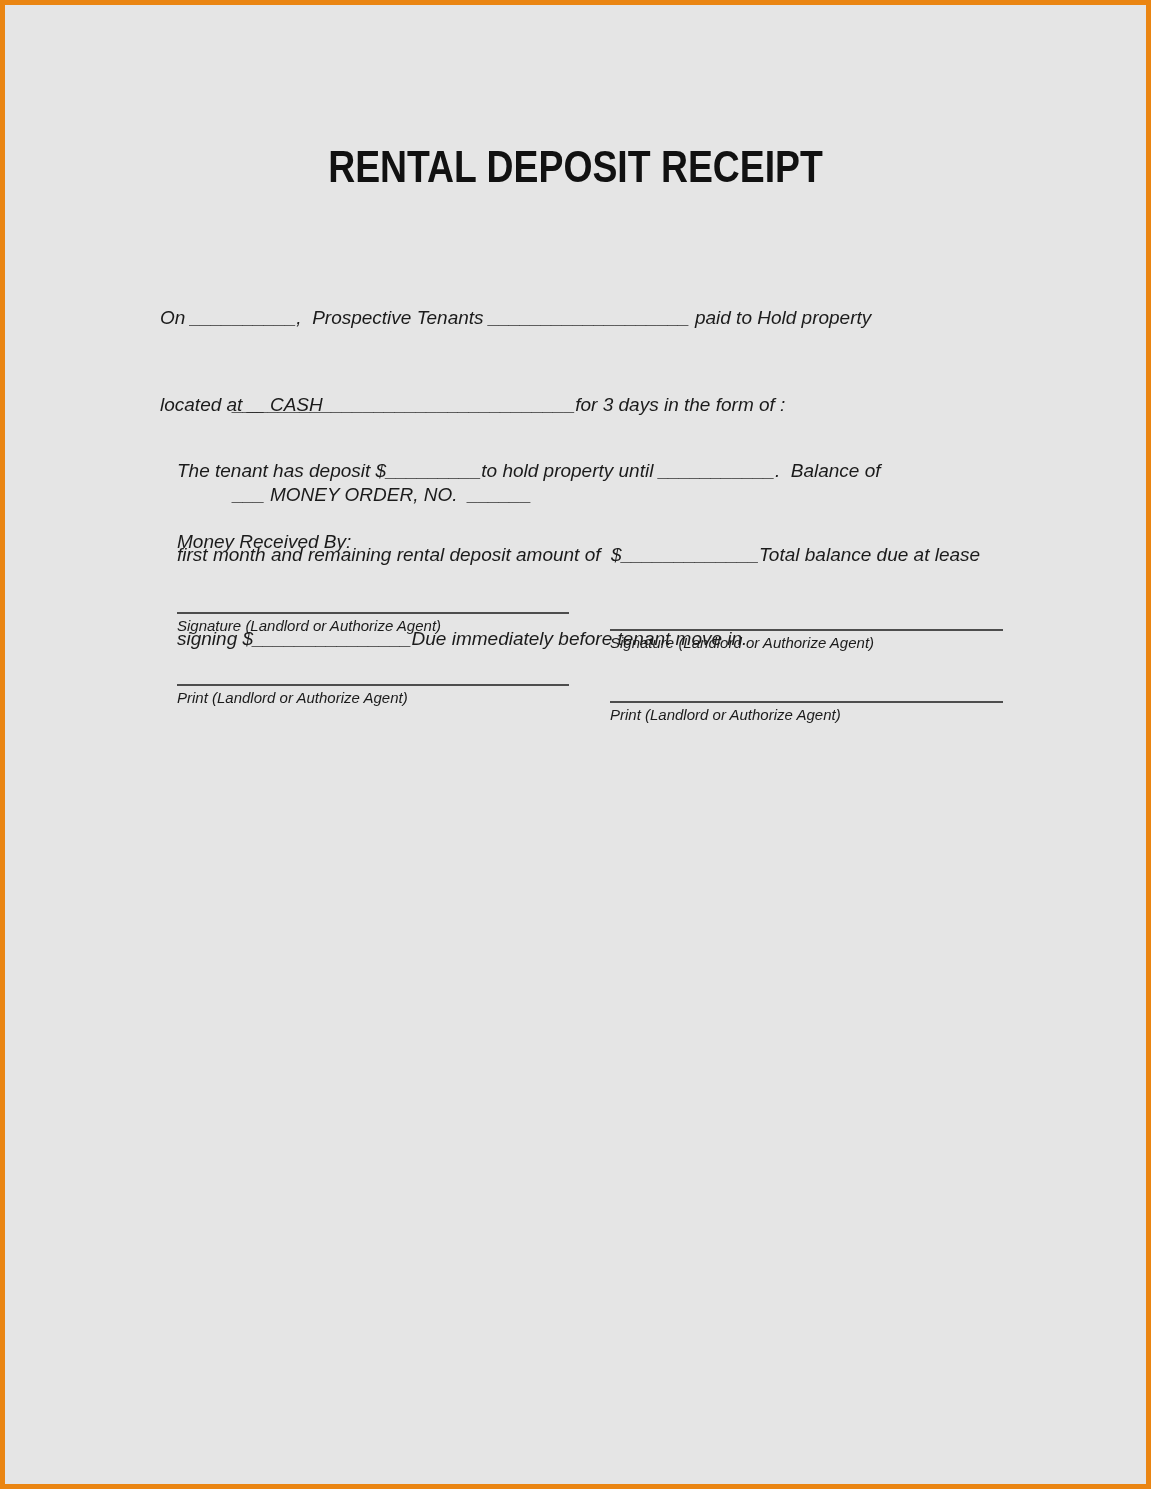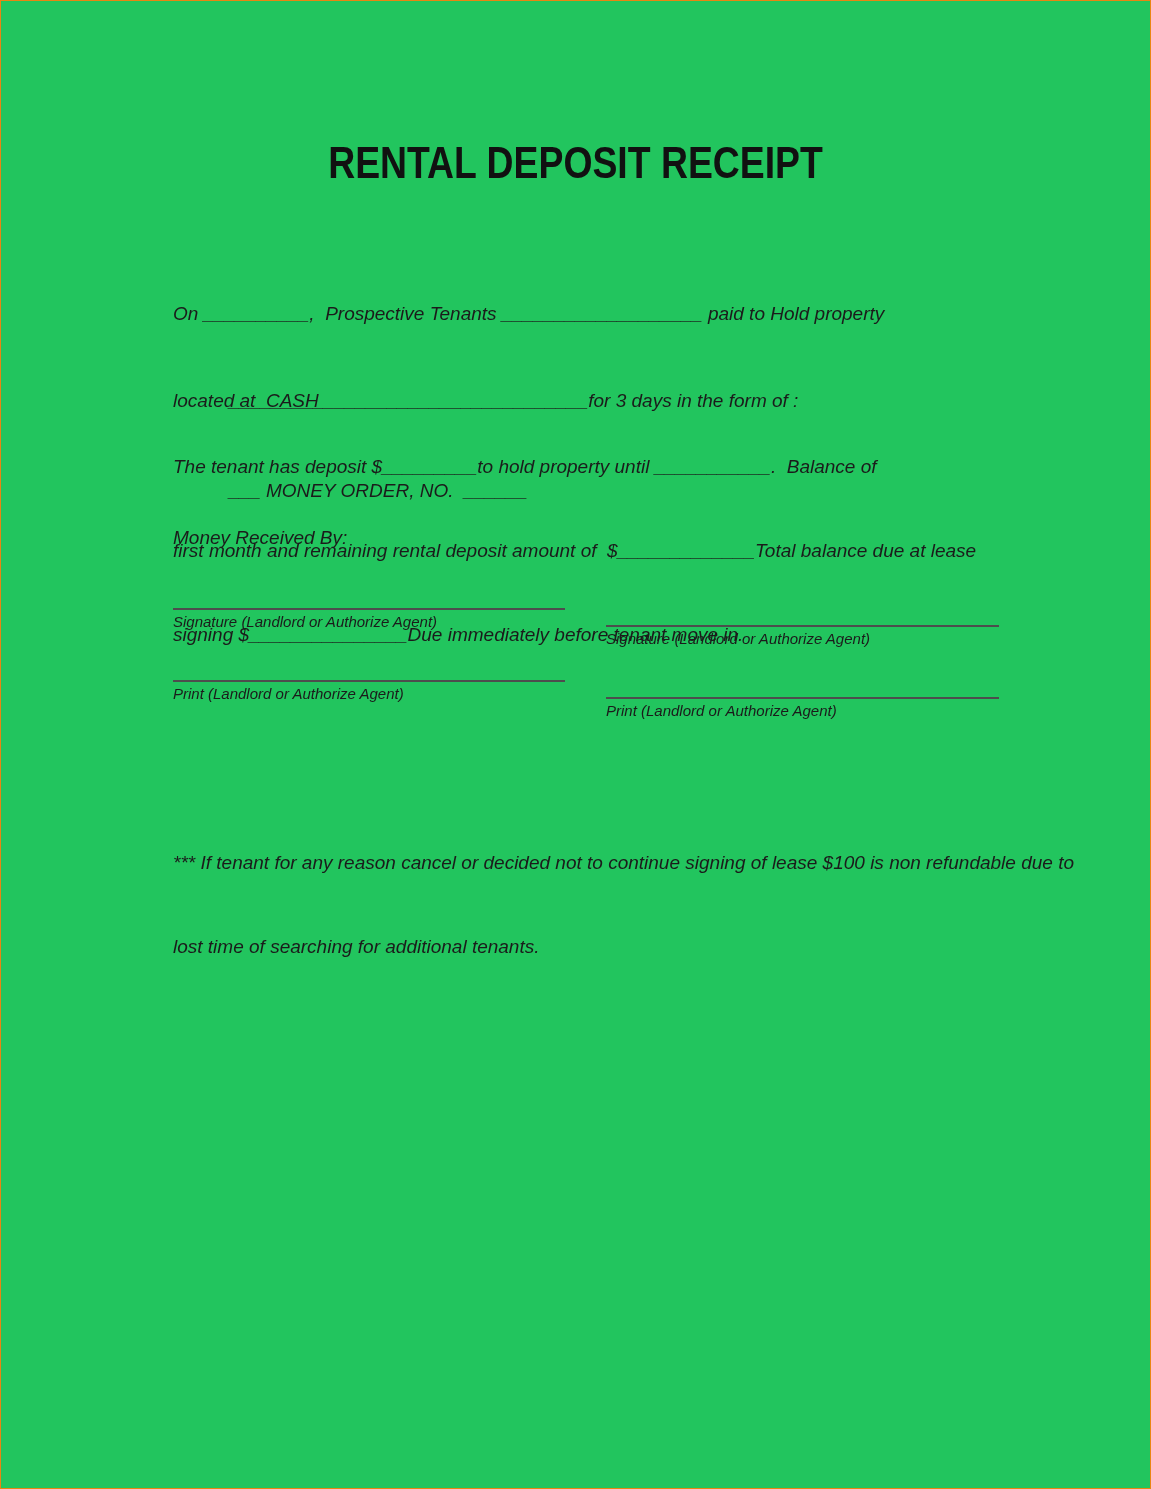--- a/index.html
+++ b/index.html
@@ -5,22 +5,22 @@
   html, body {
     margin: 0;
     padding: 0;
     background: #ffffff;
   }
   .page {
     position: relative;
     width: 1151px;
     height: 1489px;
     box-sizing: border-box;
-    background: #22c55e;
-    border: 1px solid #737373; 
+    background: #e5e5e5;
+    border: 5px solid #737373; 
     font-family: "Liberation Sans", sans-serif;
     color: #1b1b1b;
     overflow: hidden;
   }
   .abs { position: absolute; }
   .doc-title {
     top: 136px;
     left: 0;
     width: 100%;
     text-align: center;
@@ -31,21 +31,21 @@
     transform-origin: 50% 50%;
     white-space: pre;
     color: #111111;
   }
   .body-text {
     font-style: italic;
     font-size: 19px;
     line-height: 28px;
     white-space: pre;
   }
-  .intro       { top: 240px; left: 172px; line-height: 29px; font-style: italic; }
+  .intro       { top: 240px; left: 155px; line-height: 29px; font-style: italic; }
   .options     { top: 325px; left: 228px; line-height: 30px; }
   .terms       { top: 396px; left: 172px; line-height: 28px; }
   .money-recv  { top: 523px; left: 172px; }
   .footnote    { top: 792px; left: 172px; line-height: 28px; }
   .sig-line {
     border-top: 2px solid #4d4d4d;
     height: 0;
   }
   .sig-label {
     font-style: italic;
@@ -84,18 +84,14 @@
 
   <div class="abs sig-line" style="top:624px; left:605px; width:393px;"></div>
   <div class="abs sig-label" style="top:629px; left:605px;">Signature (Landlord or Authorize Agent)</div>
 
   <div class="abs sig-line" style="top:679px; left:172px; width:392px;"></div>
   <div class="abs sig-label" style="top:684px; left:172px;">Print (Landlord or Authorize Agent)</div>
 
   <div class="abs sig-line" style="top:696px; left:605px; width:393px;"></div>
   <div class="abs sig-label" style="top:701px; left:605px;">Print (Landlord or Authorize Agent)</div>
 
-  <div class="abs body-text footnote">
-    <div>*** If tenant for any reason cancel or decided not to continue signing of lease $100 is non refundable due to</div>
-    <div>lost time of searching for additional tenants.</div>
-  </div>
 
 </div>
 
 </body></html>

